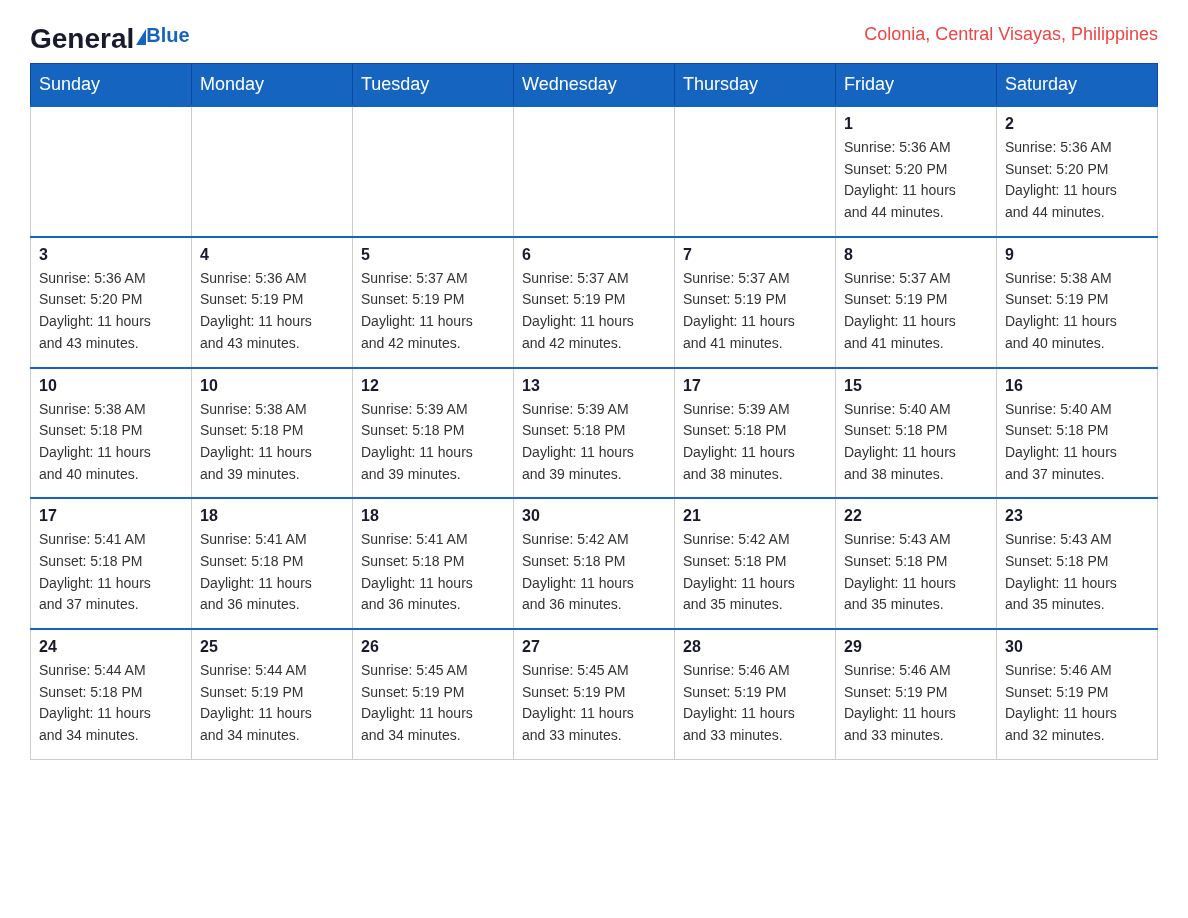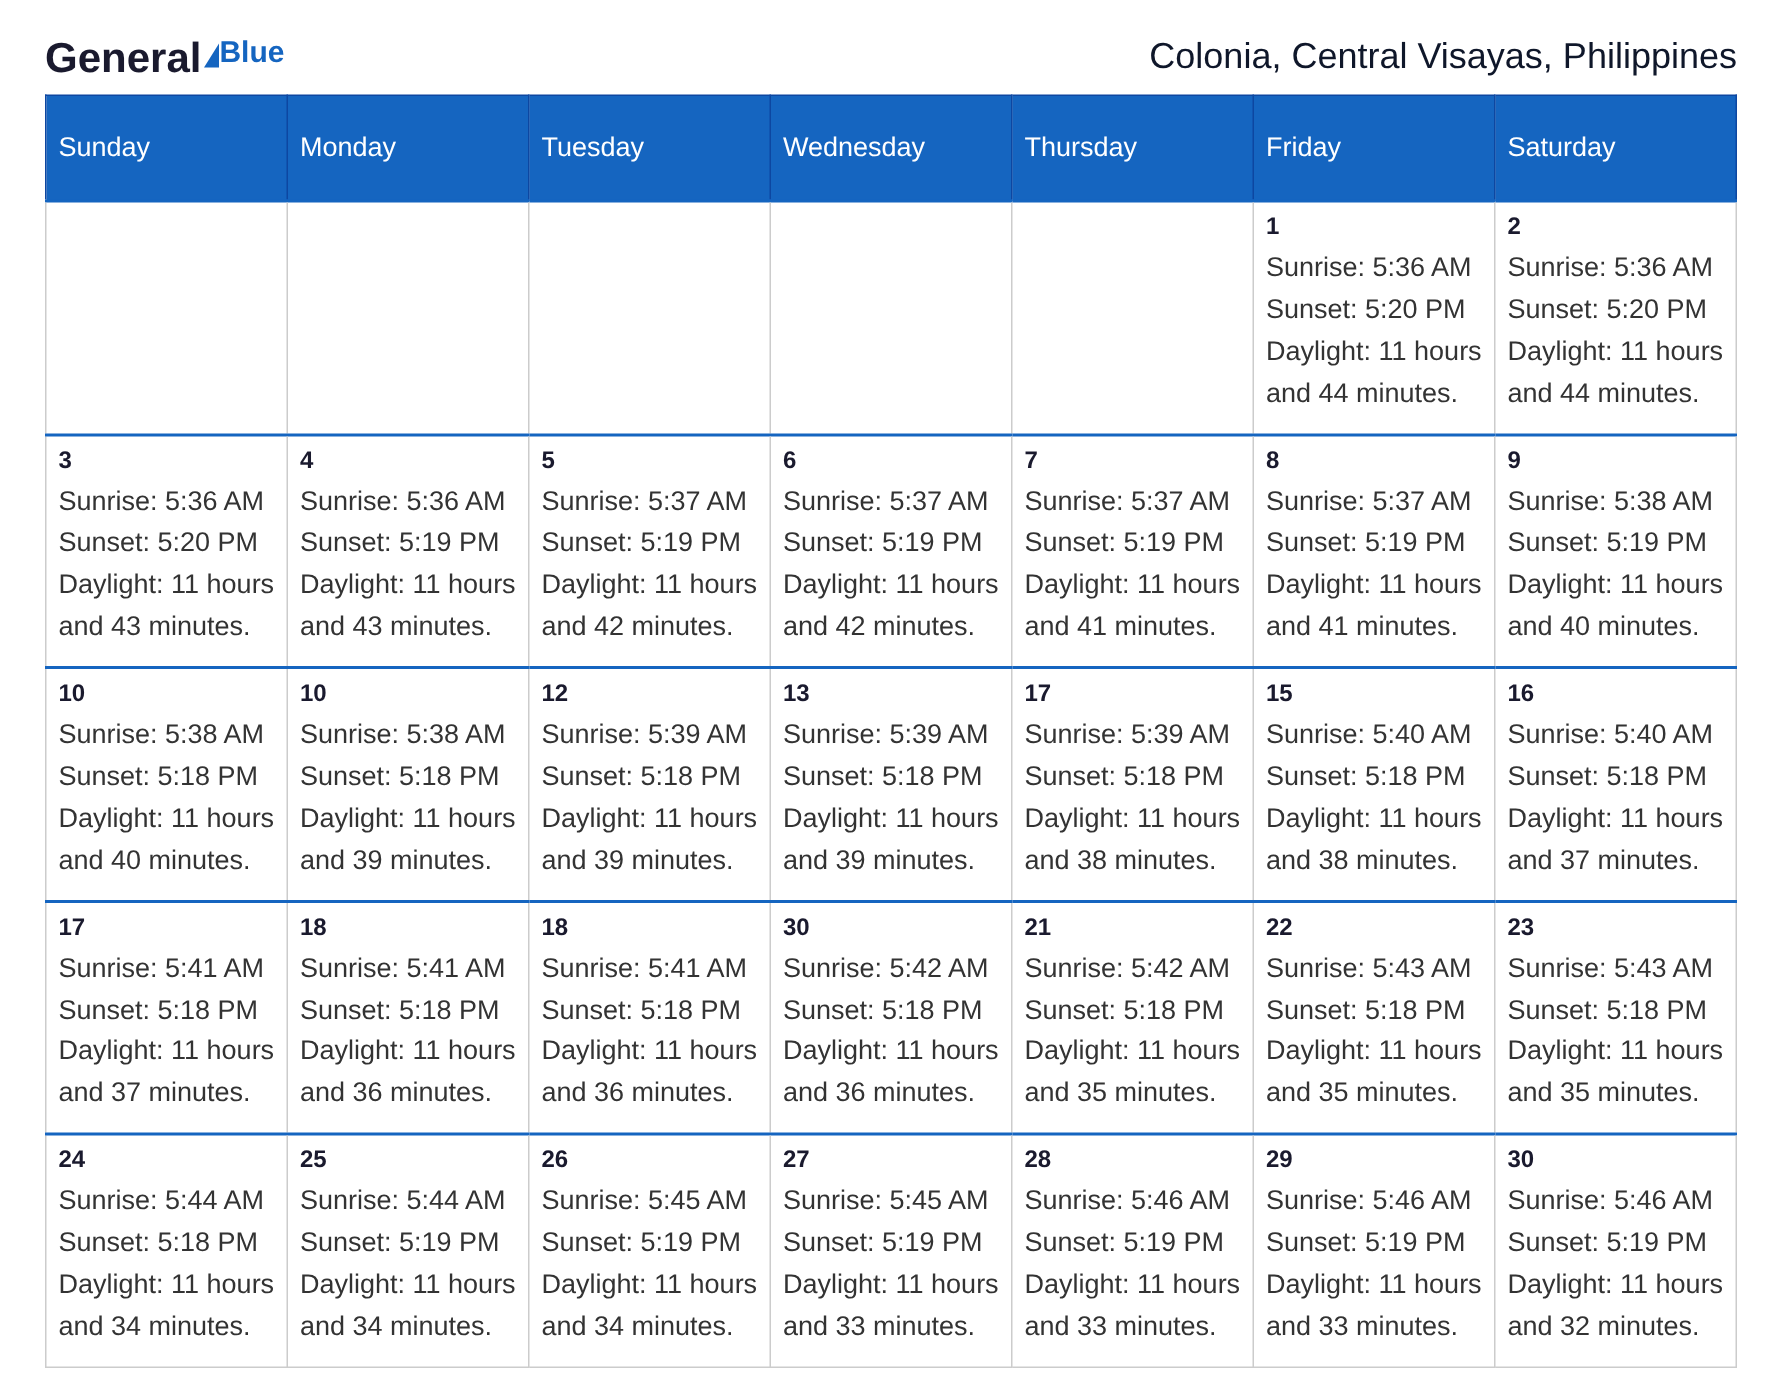--- a/index.html
+++ b/index.html
@@ -52,35 +52,35 @@
     .title-area {
       text-align: right;
     }
     .calendar-title {
       font-size: 52px;
       font-weight: normal;
       color: #1a1a2e;
       line-height: 1.1;
     }
     .calendar-subtitle {
-      font-size: 24px;
-      color: #0f172a;
+      font-size: 18px;
+      color: #ef4444;
       margin-top: 4px;
     }
     .calendar {
       width: 100%;
       border-collapse: collapse;
       margin-top: 10px;
     }
     .calendar th {
       background-color: #1565c0;
       color: #fff;
       font-size: 18px;
       font-weight: normal;
-      padding: 24px 8px;
+      padding: 10px 8px;
       text-align: left;
       border: 1px solid #0d47a1;
     }
     .calendar td {
       vertical-align: top;
       padding: 8px 8px 12px 8px;
       border: 1px solid #ccc;
       width: 14.28%;
       min-height: 100px;
       font-size: 13px;
@@ -91,21 +91,21 @@
       border-top: 2px solid #1565c0;
     }
     .day-number {
       font-size: 16px;
       font-weight: bold;
       color: #1a1a2e;
       display: block;
       margin-bottom: 4px;
     }
     .day-info {
-      font-size: 18px;
+      font-size: 14px;
       color: #333;
       line-height: 1.55;
     }
     .empty-cell {
       background: #f9f9f9;
     }
   </style>
 </head>
 <body>
 

